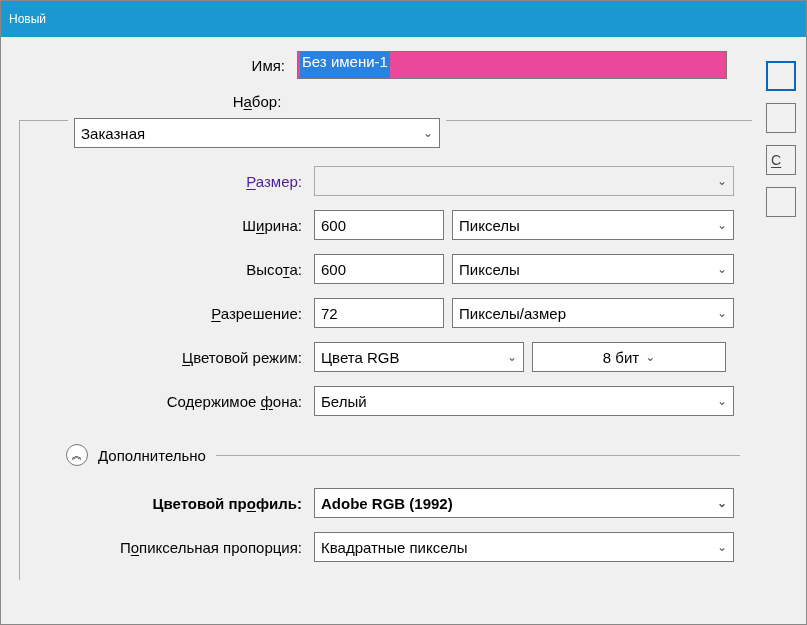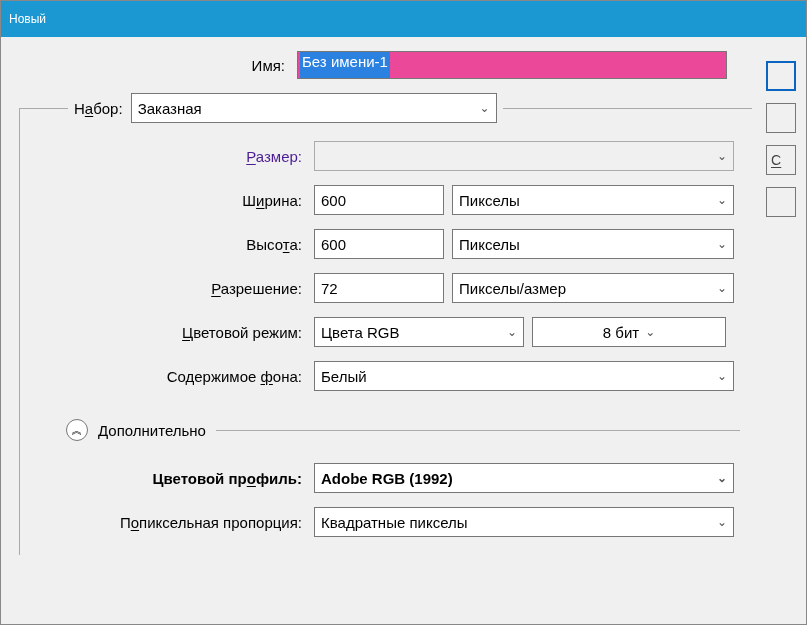--- a/index.html
+++ b/index.html
@@ -154,21 +154,21 @@
             <span>Имя:</span>
           </div>
           <div class="namefield input-name">
             <span class="hl">Без имени-1</span>
           </div>
         </div>
 
         <div class="fieldset-wrap">
         <fieldset style="padding-top:0;">
           <legend style="margin-left:36px; padding:0 6px;">
-            <span style="display:inline-flex; align-items:center; gap:8px;">
+            <span style="display:inline-flex; align-items:center; gap:8px;flex-direction:column;">
               <span>
                 <span>Н</span><span class="u">а</span><span>бор:</span>
               </span>
               <span class="select" style="width:366px;">
                 <span>Заказная</span>
                 <span class="chev">⌄</span>
               </span>
             </span>
           </legend>
 

